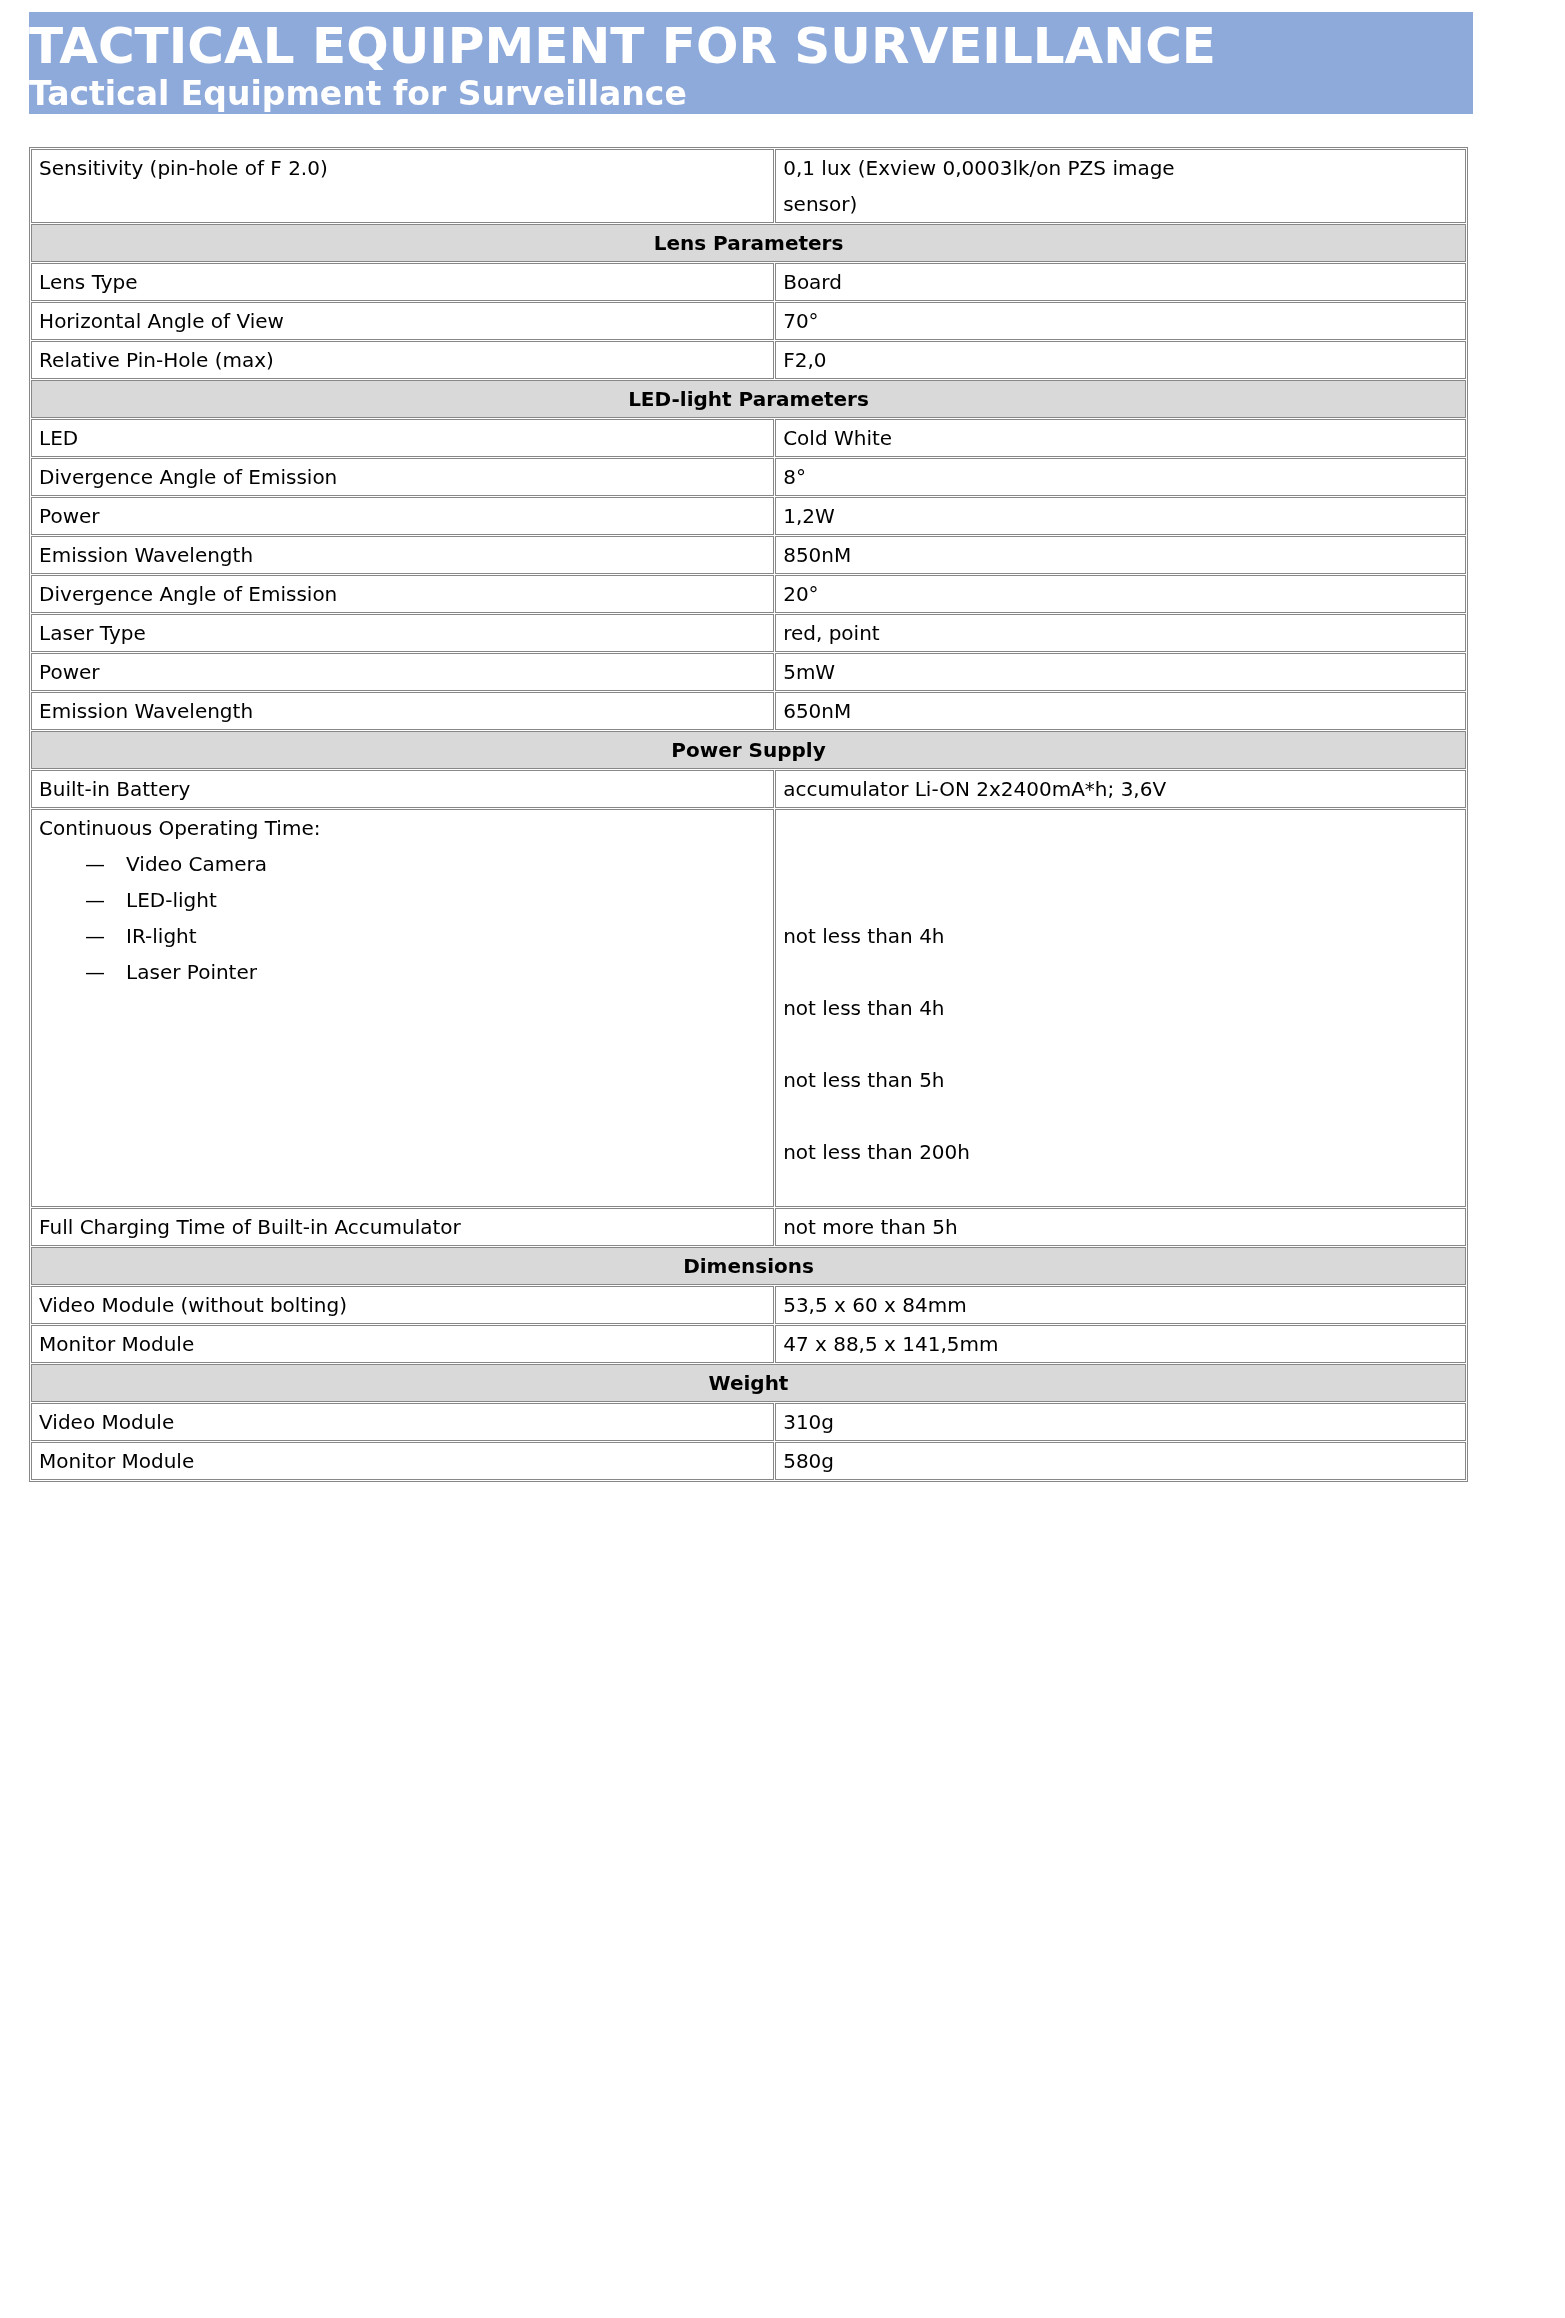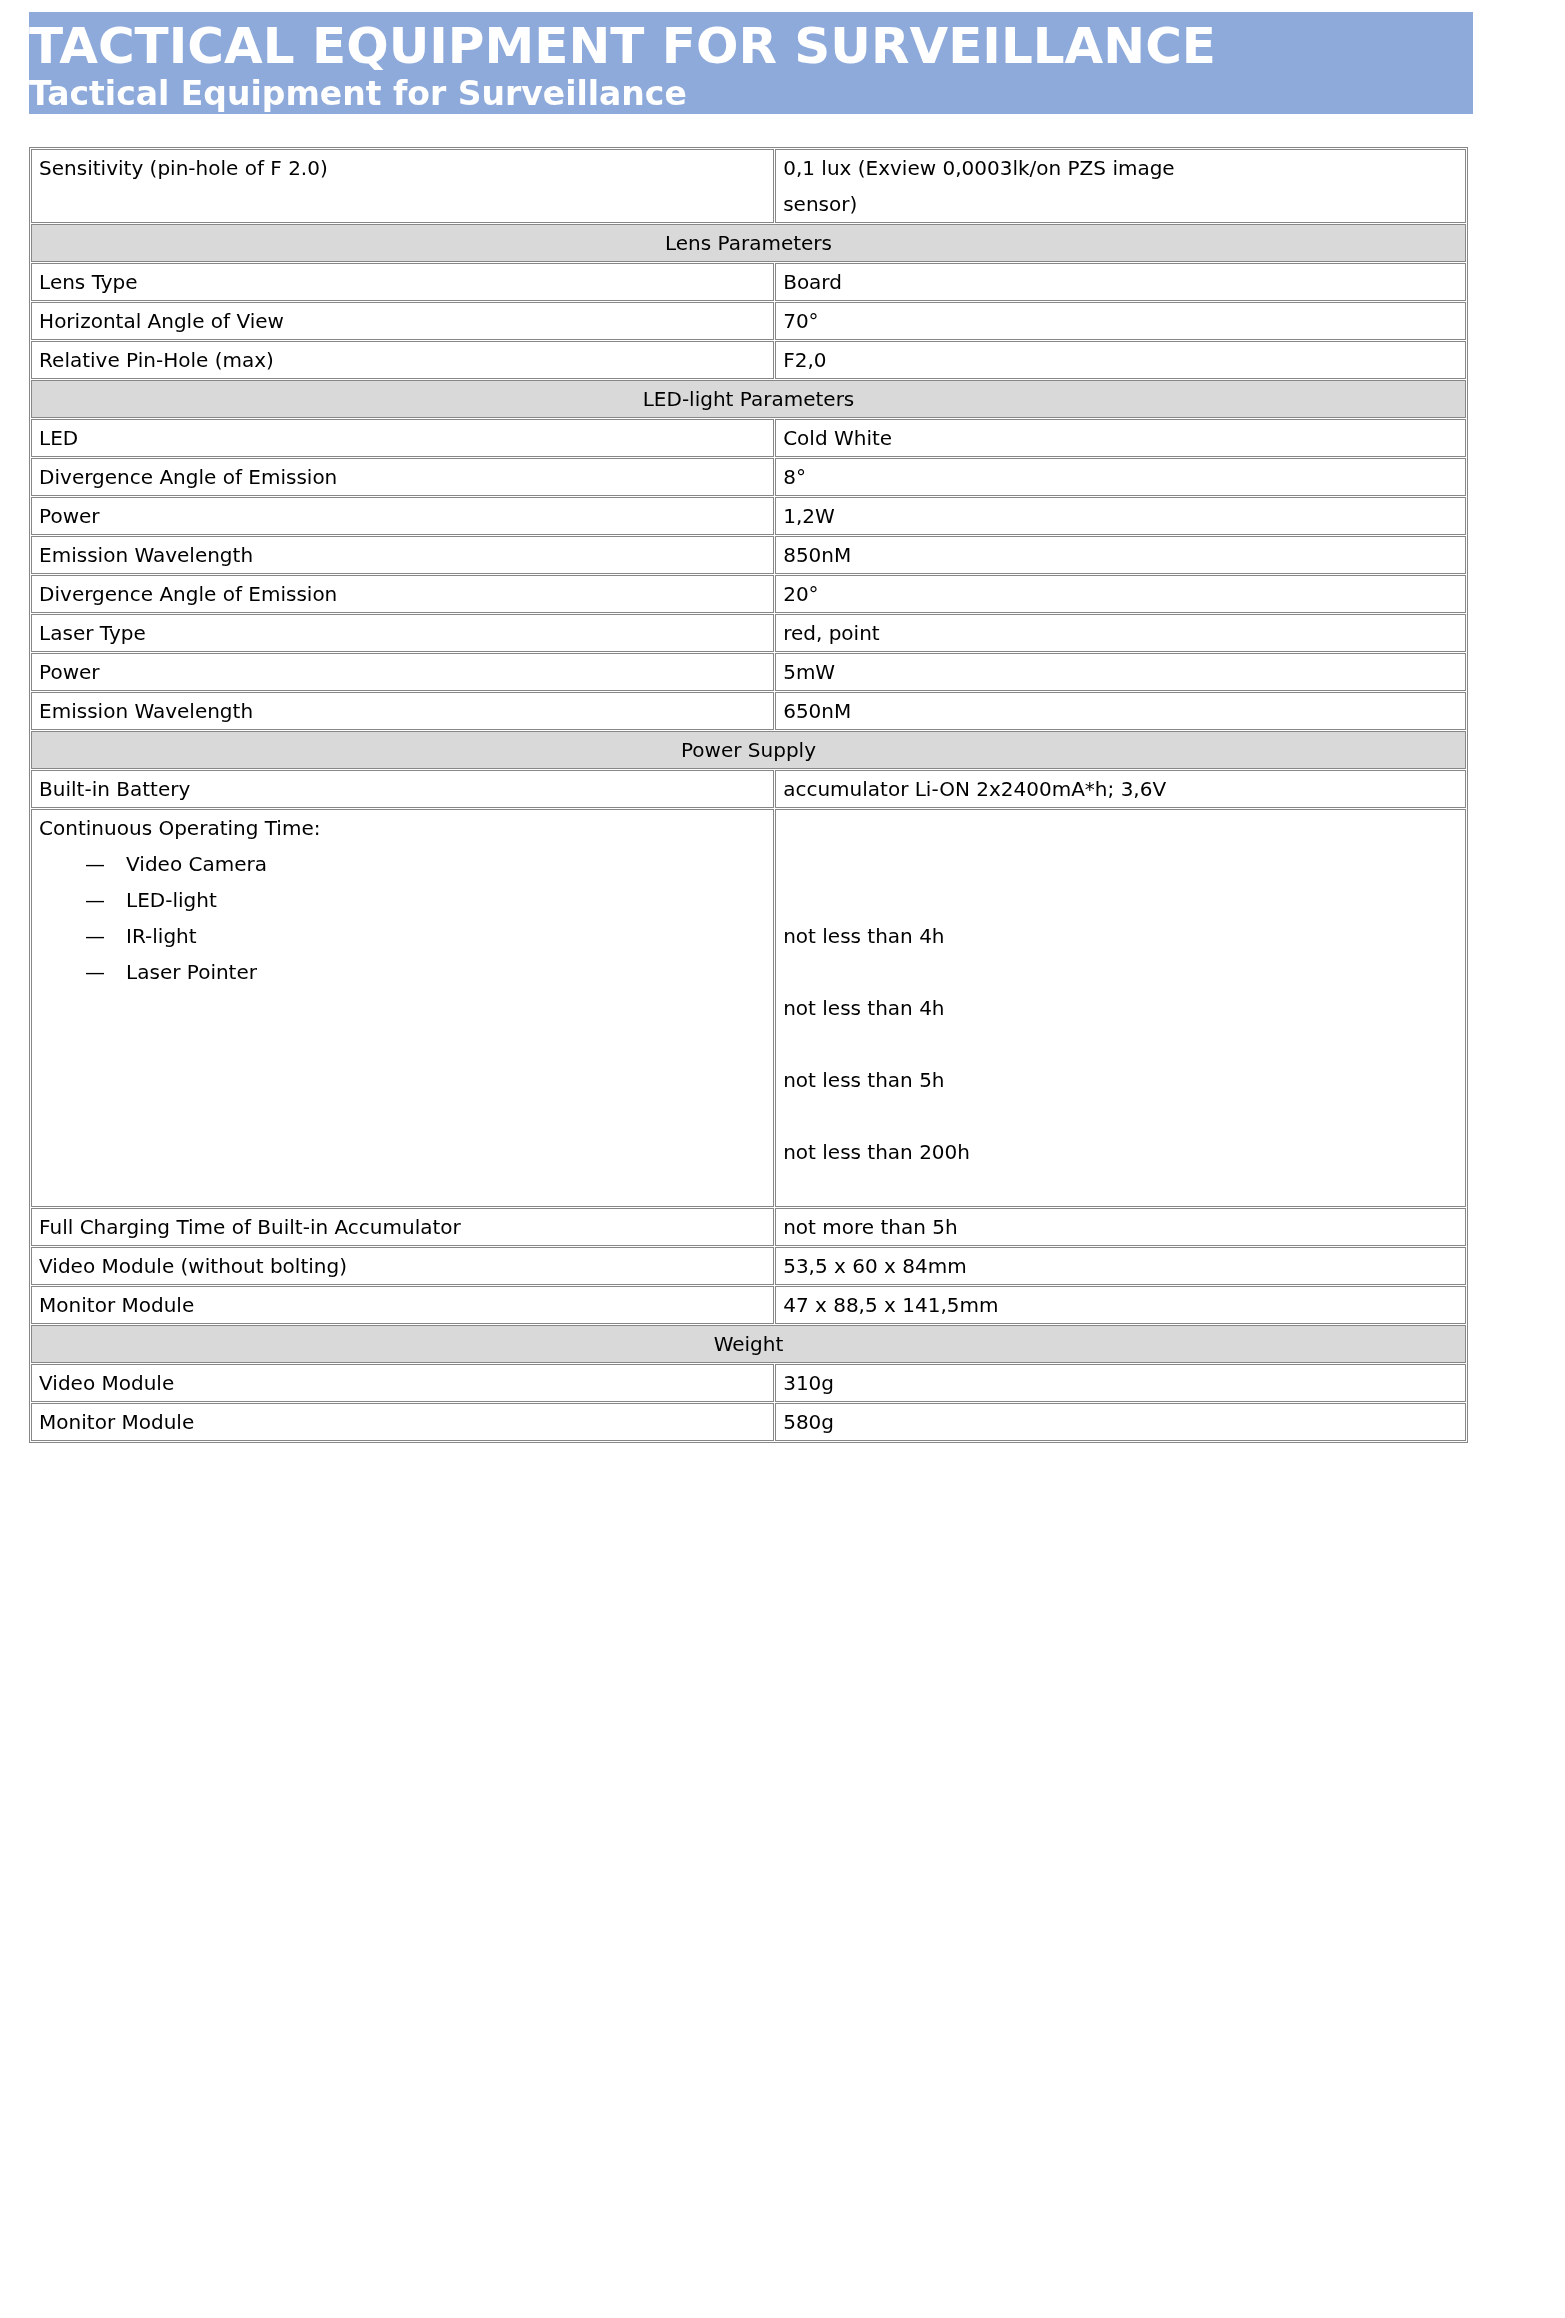--- a/index.html
+++ b/index.html
@@ -55,21 +55,21 @@
     line-height: 36px;
     padding: 0 7.1px;
     vertical-align: top;
     overflow: hidden;
     box-sizing: border-box;
   }
   td.value { white-space: pre-line; }
   tr.section td {
     background: #D9D9D9;
     text-align: center;
-    font-weight: normal;
+    font-weight: bold;
   }
   .subitem { padding-left: 46px; }
   .dash { display: inline-block; width: 41px; }
   .blank-line { height: 36px; }
 </style>
 </head>
 <body>
 
 <div class="banner">
   <div class="title">TACTICAL EQUIPMENT FOR SURVEILLANCE</div>
@@ -157,20 +157,23 @@
         <div>not less than 4h</div>
         <div>not less than 4h</div>
         <div>not less than 5h</div>
         <div>not less than 200h</div>
       </td>
     </tr>
     <tr>
       <td class="label">Full Charging Time of Built-in Accumulator</td>
       <td class="value">not more than 5h</td>
     </tr>
+    <tr class="section">
+      <td colspan="2">Dimensions</td>
+    </tr>
     <tr>
       <td class="label">Video Module (without bolting)</td>
       <td class="value">53,5 x 60 x 84mm</td>
     </tr>
     <tr>
       <td class="label">Monitor Module</td>
       <td class="value">47 x 88,5 x 141,5mm</td>
     </tr>
     <tr class="section">
       <td colspan="2">Weight</td>

